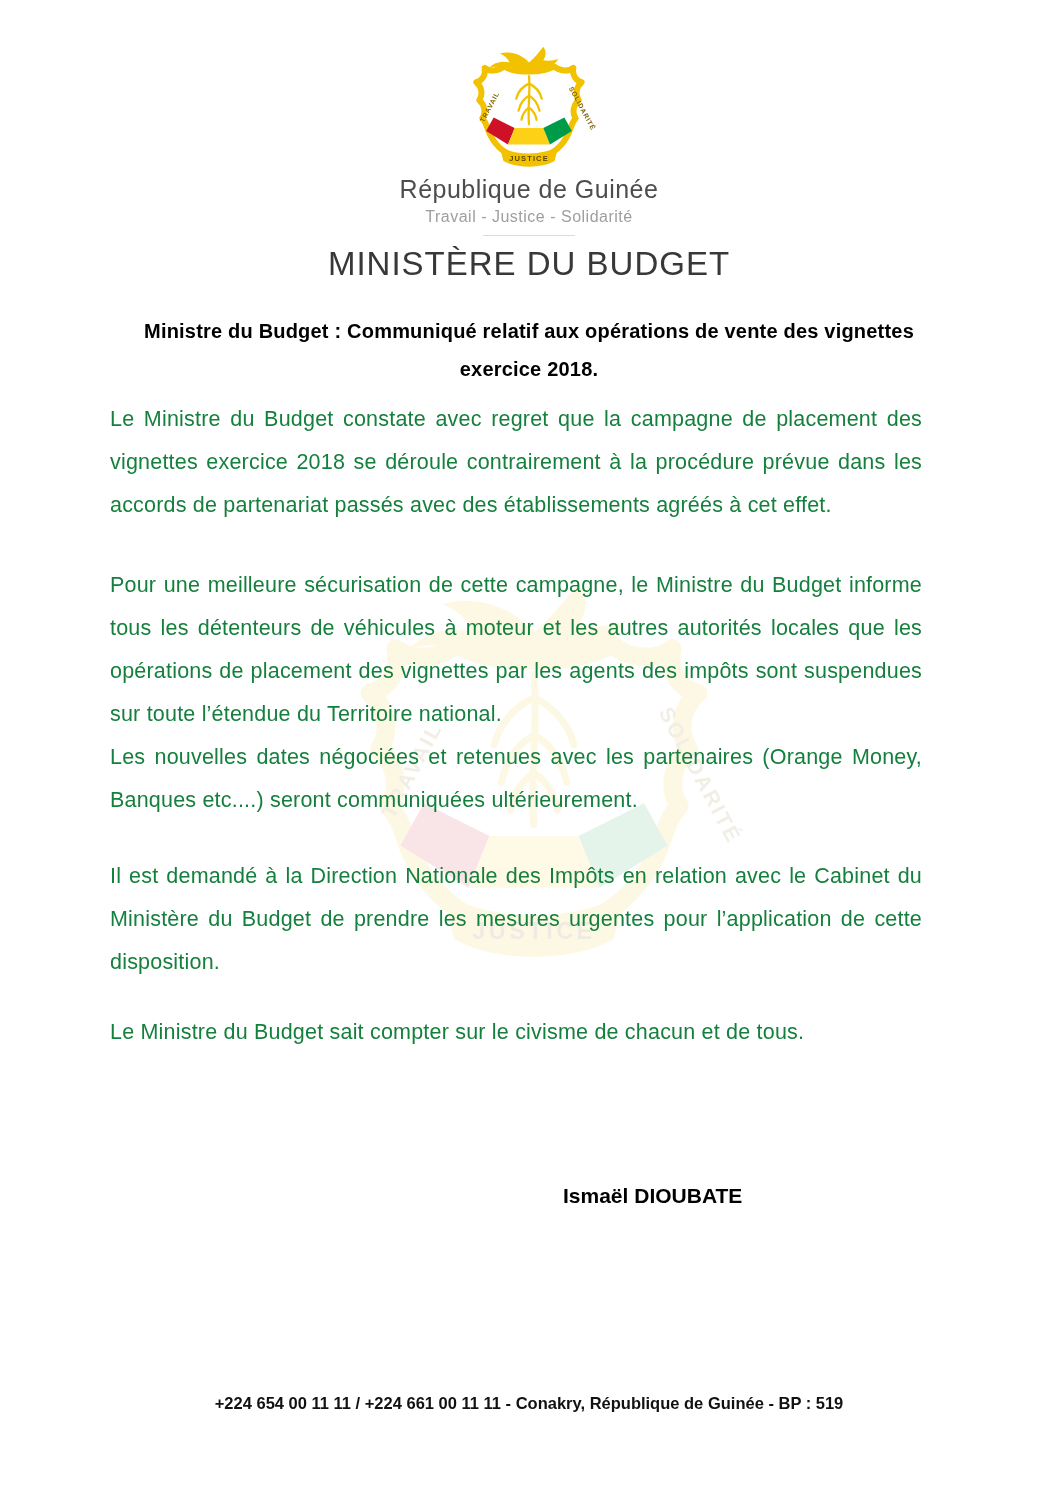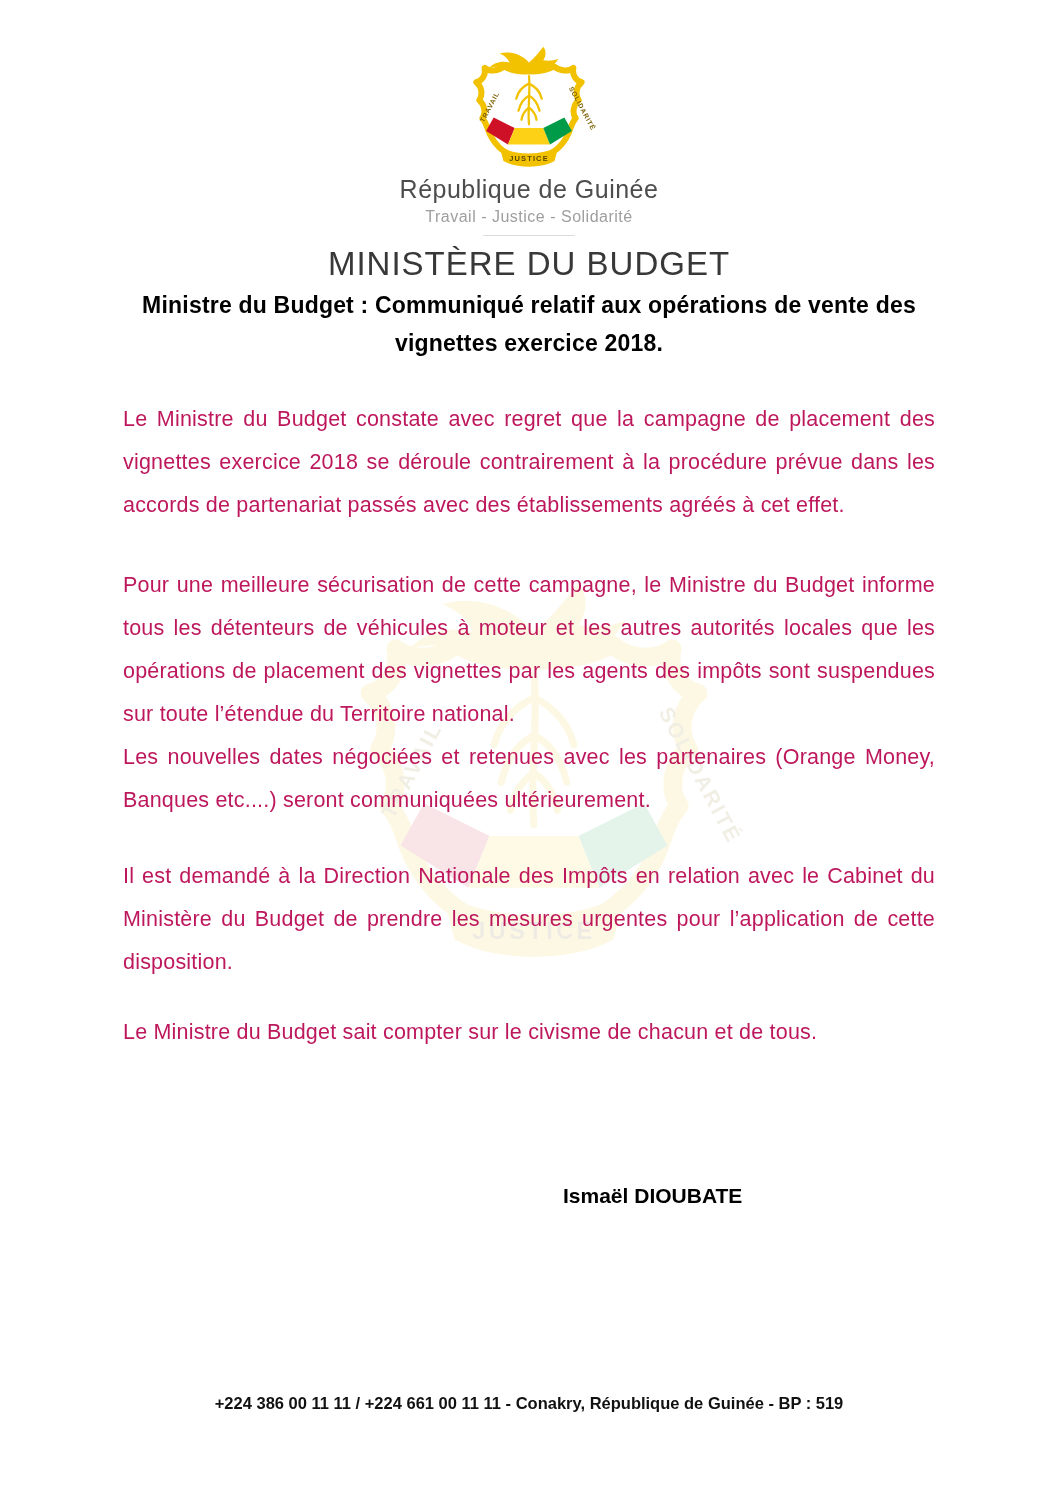--- a/index.html
+++ b/index.html
@@ -13,28 +13,28 @@
   }
   
   .header{position:absolute;top:40px;left:0;right:0;text-align:center;}
   .logo{width:158px;height:auto;display:block;margin:0 auto;}
   .republic{font-size:25px;color:#4d4d4d;margin-top:3px;letter-spacing:0.5px;}
   .motto{font-size:16px;color:#9e9e9e;margin-top:4px;letter-spacing:0.5px;}
   .header-divider{width:92px;height:1px;background:#dcdcdc;margin:9px auto 4px auto;}
   .ministry{font-size:33px;color:#383838;letter-spacing:1px;margin-top:9px;}
   
   .doc-title{
-    position:absolute;top:286px;left:117px;width:824px;
+    position:absolute;top:312px;left:117px;width:824px;
     text-align:center;font-weight:bold;color:#000;
-    font-size:23px;line-height:38px;letter-spacing:0.2px;
+    font-size:20px;line-height:38px;letter-spacing:0.2px;
   }
   
   .body-text{
-    position:absolute;top:398px;left:123px;width:812px;
-    font-size:21.5px;line-height:43px;color:#be185d;
+    position:absolute;top:398px;left:110px;width:812px;
+    font-size:21.5px;line-height:43px;color:#15803d;
     text-align:justify;letter-spacing:0.2px;
   }
   .body-text p{margin:0;}
   .p1{margin-bottom:37px !important;}
   .p2{margin-bottom:0 !important;}
   .p3{margin-bottom:33px !important;}
   .p4{margin-bottom:27px !important;}
   
   .signature-row{position:absolute;top:1184px;left:123px;width:812px;}
   .signature{display:inline-block;margin-left:440px;font-weight:bold;font-size:21px;color:#000;}
@@ -115,16 +115,16 @@
     <p class="p3">Les nouvelles dates négociées et retenues avec les partenaires (Orange Money, Banques etc....) seront communiquées ultérieurement.</p>
     <p class="p4">Il est demandé à la Direction Nationale des Impôts en relation avec le Cabinet du Ministère du Budget de prendre les mesures urgentes pour l’application de cette disposition.</p>
     <p class="p5">Le Ministre du Budget sait compter sur le civisme de chacun et de tous.</p>
   </div>
 
   <div class="signature-row">
     <span class="signature">Ismaël DIOUBATE</span>
   </div>
 
   <div class="footer">
-    <div>+224 386 00 11 11 / +224 661 00 11 11 - Conakry, République de Guinée - BP : 519</div>
+    <div>+224 654 00 11 11 / +224 661 00 11 11 - Conakry, République de Guinée - BP : 519</div>
   </div>
 
 </div>
 
 </body></html>

